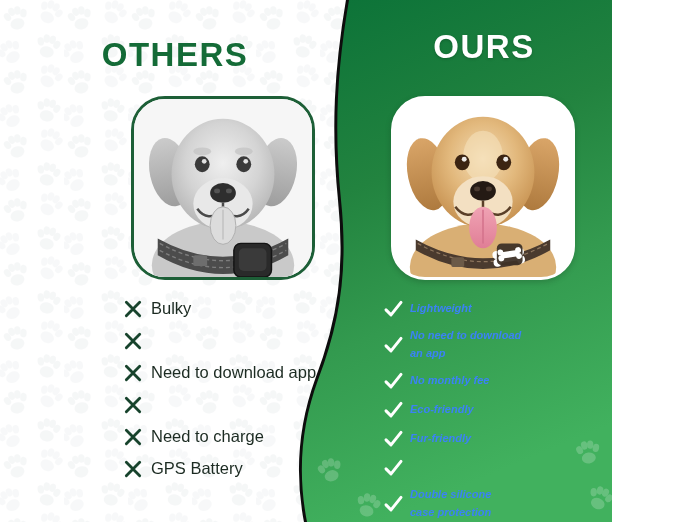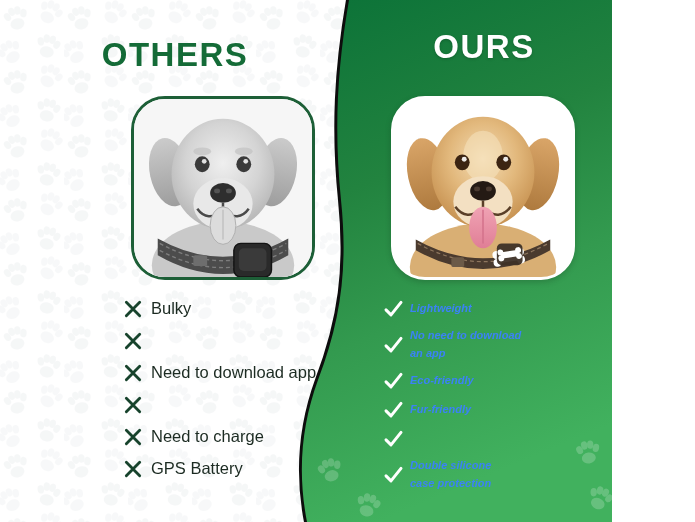--- a/index.html
+++ b/index.html
@@ -352,20 +352,26 @@
       <svg class="mark" viewBox="0 0 24 24">
         <path d="M3 13 L9 19 L21 4" stroke="#FFFFFF" stroke-width="3.6" stroke-linecap="round" stroke-linejoin="round" fill="none"></path>
       </svg>
       <span class="li-label">No need to download
 an app</span>
     </li>
     <li class="li">
       <svg class="mark" viewBox="0 0 24 24">
         <path d="M3 13 L9 19 L21 4" stroke="#FFFFFF" stroke-width="3.6" stroke-linecap="round" stroke-linejoin="round" fill="none"></path>
       </svg>
+      <span class="li-label">No monthly fee</span>
+    </li>
+    <li class="li">
+      <svg class="mark" viewBox="0 0 24 24">
+        <path d="M3 13 L9 19 L21 4" stroke="#FFFFFF" stroke-width="3.6" stroke-linecap="round" stroke-linejoin="round" fill="none"></path>
+      </svg>
       <span class="li-label">Eco-friendly</span>
     </li>
     <li class="li">
       <svg class="mark" viewBox="0 0 24 24">
         <path d="M3 13 L9 19 L21 4" stroke="#FFFFFF" stroke-width="3.6" stroke-linecap="round" stroke-linejoin="round" fill="none"></path>
       </svg>
       <span class="li-label">Fur-friendly</span>
     </li>
     <li class="li">
       <svg class="mark" viewBox="0 0 24 24">

